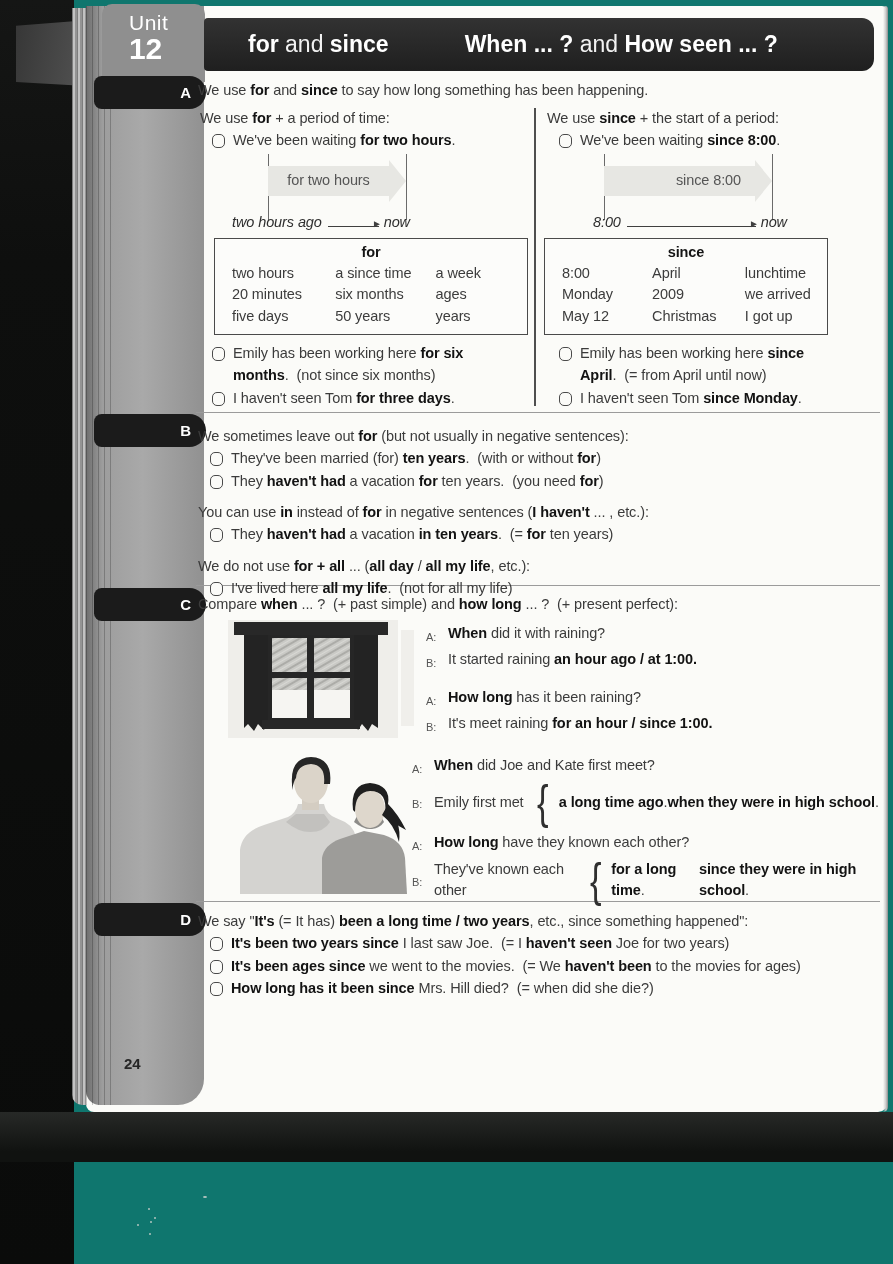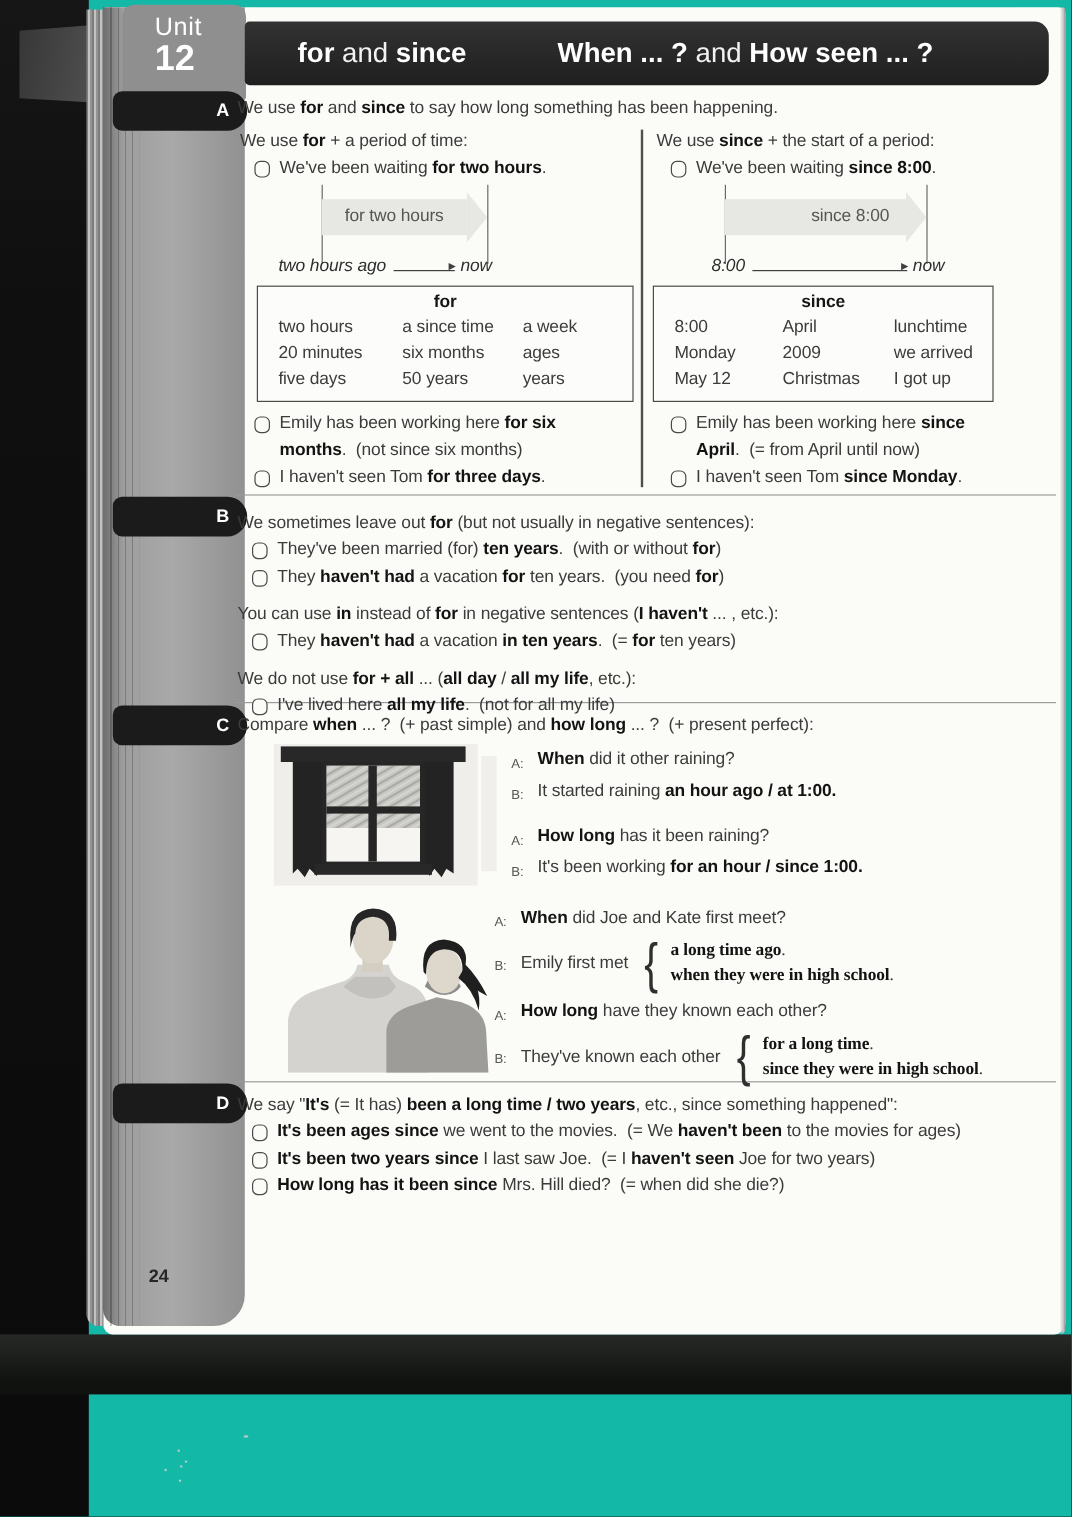--- a/index.html
+++ b/index.html
@@ -1,16 +1,16 @@
 <!DOCTYPE html>
 <html><head>
 <meta charset="utf-8">
 <style>
   html,body{margin:0;padding:0;background:#000;}
-  .stage{position:relative;width:893px;height:1264px;background:#14b8a6;overflow:hidden;
+  .stage{position:relative;width:893px;height:1264px;background:#0f766e;overflow:hidden;
          font-family:"Liberation Sans",sans-serif;}
   
   .tape{position:absolute;left:16px;top:12px;width:190px;height:76px;
         background:linear-gradient(100deg,#3c3c3c,#616161 45%,#2e2e2e);
         clip-path:polygon(0 18%,92% 0,100% 78%,55% 100%,0 92%);opacity:.85;}
   .left-shadow{position:absolute;left:0;top:0;width:74px;height:1264px;
         background:linear-gradient(180deg,#151615 0,#0e0f0e 260px,#0a0b0a 100%);}
   .bottom-band{position:absolute;left:0;top:1112px;width:893px;height:50px;
         background:linear-gradient(180deg,#272927,#101210 80%);}
   .speck{position:absolute;width:2px;height:2px;border-radius:50%;background:#ccd1cc;opacity:.85;}
@@ -67,21 +67,21 @@
   .gt-grid{display:grid;padding-left:17px;line-height:21.5px;color:#3c3c3c;}
   .a-bullets{margin-top:8px;}
   .a-bullets .btext{max-width:262px;}
   .a-bullets .bullet{margin-top:2px;}
   
   .dline{display:flex;gap:7px;line-height:22px;}
   .speaker{flex:none;width:15px;font-size:11px;color:#555;padding-top:4px;}
   .dgap{height:12px;}
   .brace-row{display:flex;gap:7px;align-items:center;margin-top:2px;}
   .brace{font-size:46px;font-weight:200;color:#2f2f2f;line-height:.9;transform:scaleX(.75);margin:0 1px;}
-  .opts{display:flex;flex-direction:column;line-height:21px;font-family:Liberation Serif, serif;}
+  .opts{display:flex;flex-direction:row;line-height:21px;}
   .illus{position:absolute;}
   
   .pagenum{position:absolute;left:38px;top:1049px;font-weight:700;font-size:15px;color:#262626;}
   .footer-pill{position:absolute;left:118px;top:1060px;width:646px;height:27px;box-sizing:border-box;
         border:1.6px solid #2c2c2c;border-radius:14px;background:#fdfdfb;display:flex;align-items:center;
         padding-left:14px;font-size:13.5px;font-weight:700;color:#1c1c1c;gap:5px;}
 </style>
 </head>
 <body>
 
@@ -251,34 +251,34 @@
         <rect x="44" y="58" width="78" height="6" fill="#262626"></rect>
         <path d="M16,20 L40,20 L40,106 L36,116 L30,110 L26,117 L20,110 L16,114 Z" fill="#232323"></path>
         <path d="M126,20 L150,20 L150,114 L144,110 L140,117 L134,110 L130,116 L126,106 Z" fill="#232323"></path>
         <rect x="6" y="8" width="154" height="13" fill="#282828"></rect>
         <rect x="34" y="106" width="98" height="9" fill="#282828"></rect>
       </svg>
 
       <div class="illus" style="left:228px;top:34px;width:440px">
         <div class="dline">
             <span class="speaker">A:</span>
-            <span class="rich"><span class="fb">When</span><span> did it other raining?</span></span>
+            <span class="rich"><span class="fb">When</span><span> did it with raining?</span></span>
           </div>
         <div class="dline">
             <span class="speaker">B:</span>
             <span class="rich"><span>It started raining </span><span class="fb">an hour ago / at 1:00.</span></span>
           </div>
         <div class="dgap"></div>
         <div class="dline">
             <span class="speaker">A:</span>
             <span class="rich"><span class="fb">How long</span><span> has it been raining?</span></span>
           </div>
         <div class="dline">
             <span class="speaker">B:</span>
-            <span class="rich"><span>It's been working </span><span class="fb">for an hour / since 1:00.</span></span>
+            <span class="rich"><span>It's meet raining </span><span class="fb">for an hour / since 1:00.</span></span>
           </div>
       </div>
 
       <svg class="illus" style="left:28px;top:164px" width="190" height="142" viewBox="0 0 190 142">
         <path d="M14,142 L14,98 Q16,80 38,73 L62,65 Q70,61 72,52 L98,52 Q100,62 110,66 L119,70 Q130,76 131,92 L131,142 Z" fill="#d4d3d0"></path>
         <path d="M60,70 Q72,80 84,80 Q98,80 104,70 L98,62 L70,62 Z" fill="#c2c1be"></path>
         <rect x="76" y="42" width="17" height="16" fill="#d4cdc2"></rect>
         <ellipse cx="85" cy="30" rx="17" ry="21" fill="#dbd4c9"></ellipse>
         <path d="M66,32 Q64,6 85,5 Q107,6 104,32 L98,32 Q100,13 85,12 Q71,13 70,26 Q68,28 66,38 Z" fill="#262626"></path>
         <path d="M96,142 L96,106 Q98,93 114,87 L138,79 L158,83 Q177,89 179,106 L181,142 Z" fill="#9d9c99"></path>
@@ -316,25 +316,25 @@
             <div class="rich"><span class="fb">since they were in high school</span><span>.</span></div>
           </div>
         </div>
       </div>
     </div>
 
     <div class="sec" style="top:899px">
       <div class="rich" style="margin-top:6px"><span>We say "</span><span class="fb">It's</span><span> (= It has) </span><span class="fb">been a long time / two years</span><span>, etc., since something happened":</span></div>
       <div class="bullet">
           <span class="bmark"></span>
+          <div class="btext rich"><span class="fb">It's been two years since</span><span> I last saw Joe.  (= I </span><span class="fb">haven't seen</span><span> Joe for two years)</span></div>
+        </div>
+      <div class="bullet">
+          <span class="bmark"></span>
           <div class="btext rich"><span class="fb">It's been ages since</span><span> we went to the movies.  (= We </span><span class="fb">haven't been</span><span> to the movies for ages)</span></div>
-        </div>
-      <div class="bullet">
-          <span class="bmark"></span>
-          <div class="btext rich"><span class="fb">It's been two years since</span><span> I last saw Joe.  (= I </span><span class="fb">haven't seen</span><span> Joe for two years)</span></div>
         </div>
       <div class="bullet">
           <span class="bmark"></span>
           <div class="btext rich"><span class="fb">How long has it been since</span><span> Mrs. Hill died?  (= when did she die?)</span></div>
         </div>
     </div>
 
     <div class="pagenum">24</div>
   </div>
 

